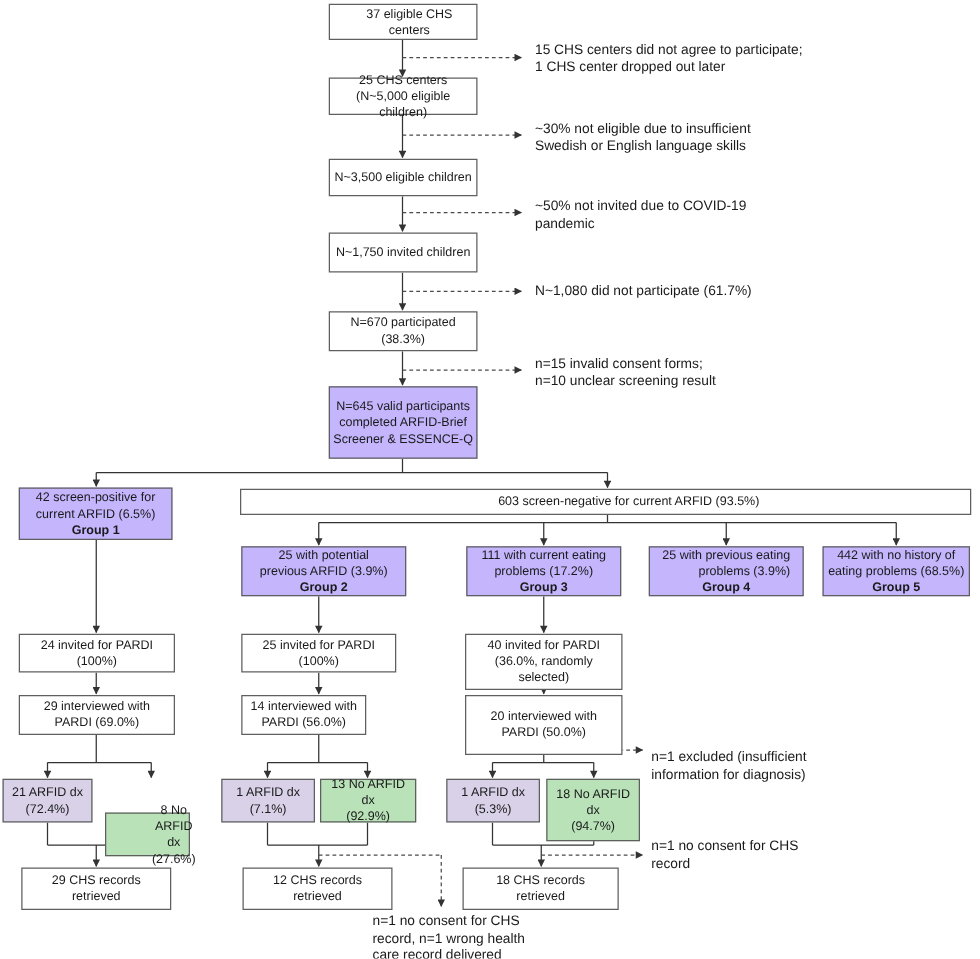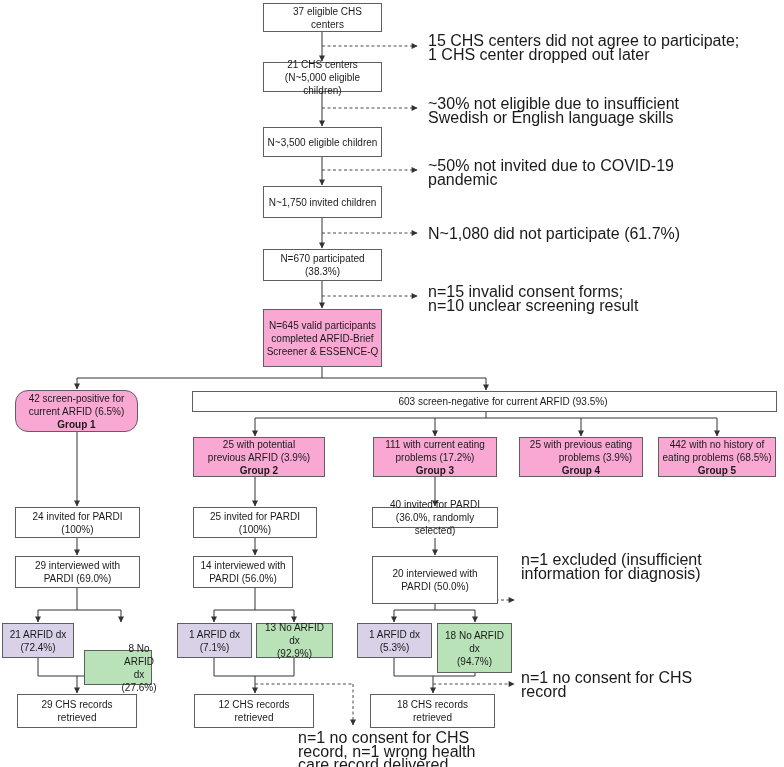--- a/index.html
+++ b/index.html
@@ -16,27 +16,27 @@
     position:absolute;z-index:1;
     box-sizing:border-box;
     border:1px solid #5f5f5f;
     background:#ffffff;
     display:flex;flex-direction:column;align-items:center;justify-content:center;
     text-align:center;
     font-size:10px;line-height:13px;
     white-space:pre-line;
     padding:1px 2px;
   }
-  .gray{background:#f9a8d4;}
+  .gray{background:#c4b5fd;}
   .purple{background:#d8d1e8;}
   .green{background:#b9e2b9;}
   .group-label{font-weight:bold;}
   .note{
     position:absolute;z-index:1;
-    font-size:16px;line-height:13.5px;
+    font-size:11px;line-height:13.5px;
     white-space:pre-line;text-align:left;
   }
 </style>
 </head>
 <body>
 
 <div id="canvas">
 
   <svg id="connectors" width="784" height="767" viewBox="0 0 784 767">
     <defs>
@@ -95,31 +95,31 @@
       <path d="M322,233 H417" marker-end="url(#ah)"></path>
       <path d="M322,296 H417" marker-end="url(#ah)"></path>
       <path d="M435,600 H514" marker-end="url(#ah)"></path>
       <path d="M433,684 H514" marker-end="url(#ah)"></path>
       <path d="M255,684 H353"></path>
       <path d="M353,684 V725" marker-end="url(#ah)"></path>
     </g>
   </svg>
 
   <div class="bx" style="left:263px;top:3px;width:119px;height:29px;padding-left:12px;">37 eligible CHS centers</div>
-  <div class="bx" style="left:263px;top:62px;width:119px;height:30px;">21 CHS centers
+  <div class="bx" style="left:263px;top:62px;width:119px;height:30px;">25 CHS centers
 (N~5,000 eligible children)</div>
   <div class="bx" style="left:263px;top:127px;width:119px;height:30px;">N~3,500 eligible children</div>
   <div class="bx" style="left:263px;top:186px;width:119px;height:32px;">N~1,750 invited children</div>
   <div class="bx" style="left:263px;top:249px;width:119px;height:32px;">N=670 participated
 (38.3%)</div>
   <div class="bx gray" style="left:263px;top:309px;width:119px;height:58px;">N=645 valid participants
 completed ARFID-Brief
 Screener &amp; ESSENCE-Q</div>
 
-  <div class="bx gray" style="left:15px;top:390px;width:123px;height:42px;border-radius:13px;">
+  <div class="bx gray" style="left:15px;top:390px;width:123px;height:42px;">
     <span>42 screen-positive for
 current ARFID (6.5%)</span>
     <span class="group-label">Group 1</span>
   </div>
   <div class="bx" style="left:192px;top:391px;width:585px;height:21px;padding-left:39px;">603 screen-negative for current ARFID (93.5%)</div>
 
   <div class="bx gray" style="left:193px;top:437px;width:132px;height:40px;">
     <span>25 with potential
 previous ARFID (3.9%)</span>
     <span class="group-label">Group 2</span>
@@ -137,21 +137,21 @@
   <div class="bx gray" style="left:658px;top:437px;width:118px;height:40px;">
     <span>442 with no history of
 eating problems (68.5%)</span>
     <span class="group-label">Group 5</span>
   </div>
 
   <div class="bx" style="left:15px;top:507px;width:125px;height:31px;">24 invited for PARDI
 (100%)</div>
   <div class="bx" style="left:193px;top:507px;width:124px;height:31px;">25 invited for PARDI
 (100%)</div>
-  <div class="bx" style="left:372px;top:507px;width:126px;height:21px;">40 invited for PARDI
+  <div class="bx" style="left:372px;top:507px;width:126px;height:45px;">40 invited for PARDI
 (36.0%, randomly selected)</div>
 
   <div class="bx" style="left:15px;top:556px;width:125px;height:32px;">29 interviewed with
 PARDI (69.0%)</div>
   <div class="bx" style="left:193px;top:556px;width:100px;height:32px;">14 interviewed with
 PARDI (56.0%)</div>
   <div class="bx" style="left:372px;top:556px;width:126px;height:48px;">20 interviewed with
 PARDI (50.0%)</div>
 
   <div class="bx purple" style="left:2px;top:623px;width:72px;height:35px;">21 ARFID dx
@@ -176,21 +176,21 @@
 
   <div class="note" style="left:428px;top:34px;">15 CHS centers did not agree to participate;
 1 CHS center dropped out later</div>
   <div class="note" style="left:428px;top:97px;">~30% not eligible due to insufficient
 Swedish or English language skills</div>
   <div class="note" style="left:428px;top:159px;">~50% not invited due to COVID-19
 pandemic</div>
   <div class="note" style="left:428px;top:227px;">N~1,080 did not participate (61.7%)</div>
   <div class="note" style="left:428px;top:285px;">n=15 invalid consent forms;
 n=10 unclear screening result</div>
-  <div class="note" style="left:521px;top:553px;">n=1 excluded (insufficient
+  <div class="note" style="left:521px;top:600px;">n=1 excluded (insufficient
 information for diagnosis)</div>
   <div class="note" style="left:521px;top:671px;">n=1 no consent for CHS
 record</div>
   <div class="note" style="left:298px;top:731px;">n=1 no consent for CHS
 record, n=1 wrong health
 care record delivered</div>
 
 </div>
 
 </body></html>

